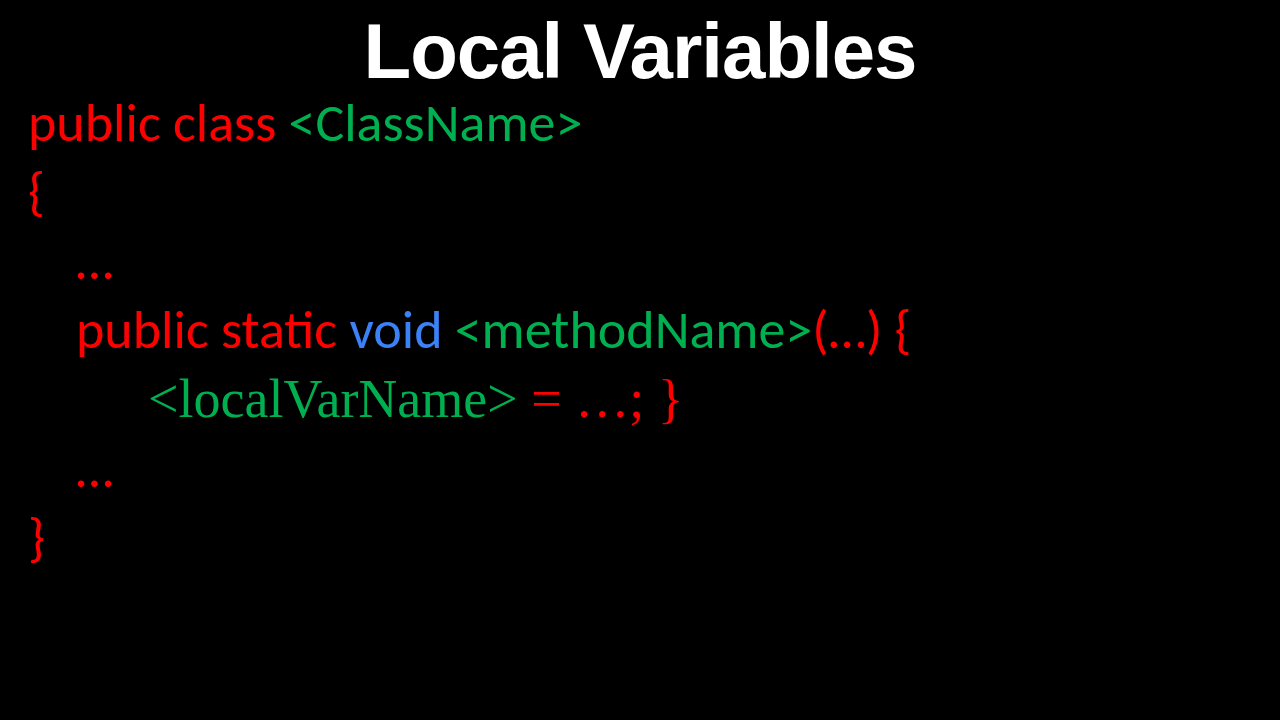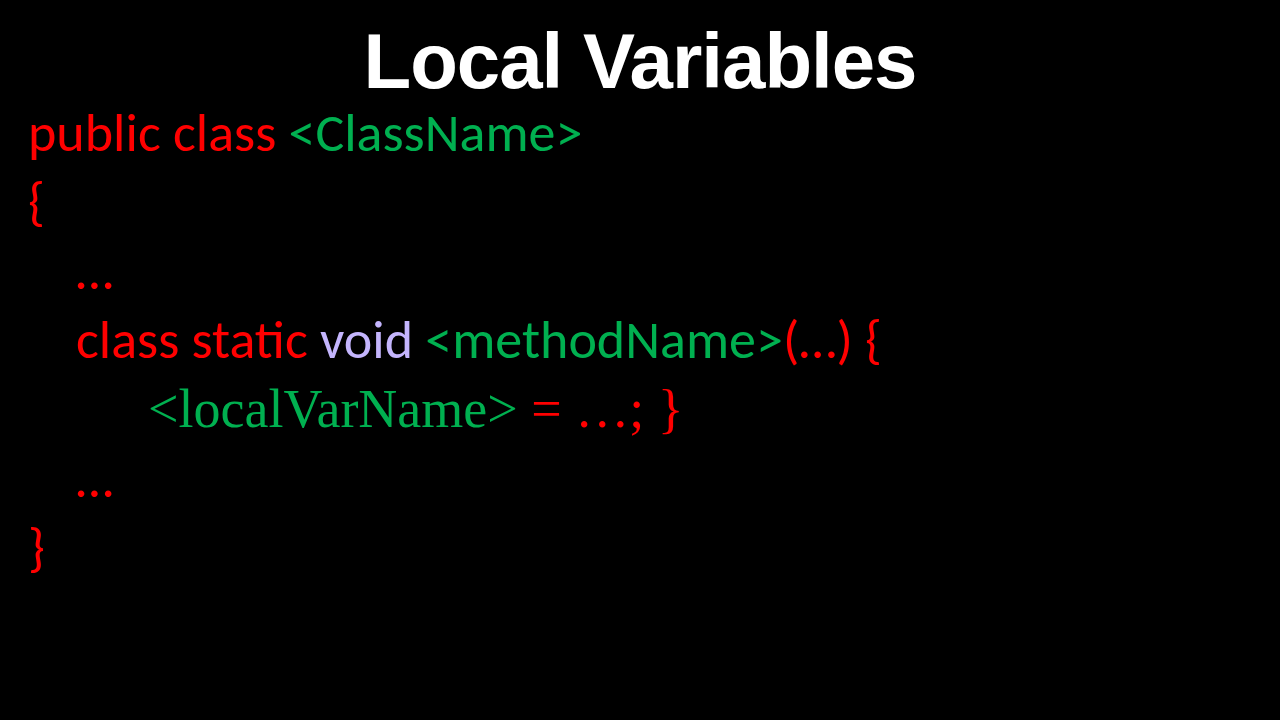--- a/index.html
+++ b/index.html
@@ -18,46 +18,46 @@
       width: 100%;
       height: 100%;
       padding: 0;
     }
     .title {
       color: #ffffff;
       font-size: 78px;
       font-weight: bold;
       text-align: center;
       font-family: Arial, sans-serif;
-      margin-top: 16px;
+      margin-top: 6px;
       letter-spacing: -1px;
     }
     .code-area {
       padding-left: 28px;
       margin-top: -8px;
     }
     .line {
       font-size: 54px;
       line-height: 1.28;
       white-space: pre;
       font-family: Calibri, Arial, sans-serif;
     }
     .red { color: #ff0000; }
     .green { color: #00b050; }
-    .blue { color: #c4b5fd; }
+    .blue { color: #3b82f6; }
     .indent1 { padding-left: 48px; }
     .indent2 { padding-left: 120px; font-family: Liberation Serif, serif; }
   </style>
 </head>
 <body>
 
 <div class="slide">
   <h1 class="title">Local Variables</h1>
   <div class="code-area">
     <div class="line"><span class="red">public class </span><span class="green">&lt;ClassName&gt;</span></div>
     <div class="line"><span class="red">{</span></div>
     <div class="line indent1"><span class="red">…</span></div>
-    <div class="line indent1"><span class="red">class static </span><span class="blue">void </span><span class="green">&lt;methodName&gt;</span><span class="red">(…) {</span></div>
+    <div class="line indent1"><span class="red">public static </span><span class="blue">void </span><span class="green">&lt;methodName&gt;</span><span class="red">(…) {</span></div>
     <div class="line indent2"><span class="green">&lt;localVarName&gt;</span><span class="red"> = …; }</span></div>
     <div class="line indent1"><span class="red">…</span></div>
     <div class="line"><span class="red">}</span></div>
   </div>
 </div>
 
 </body></html>

